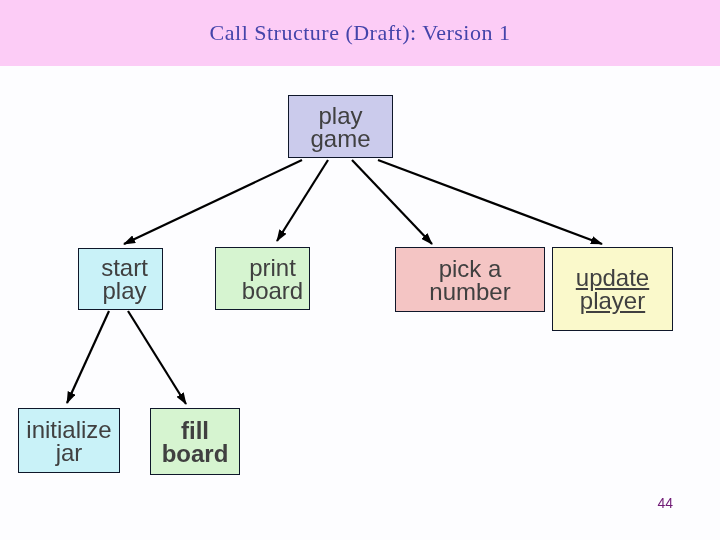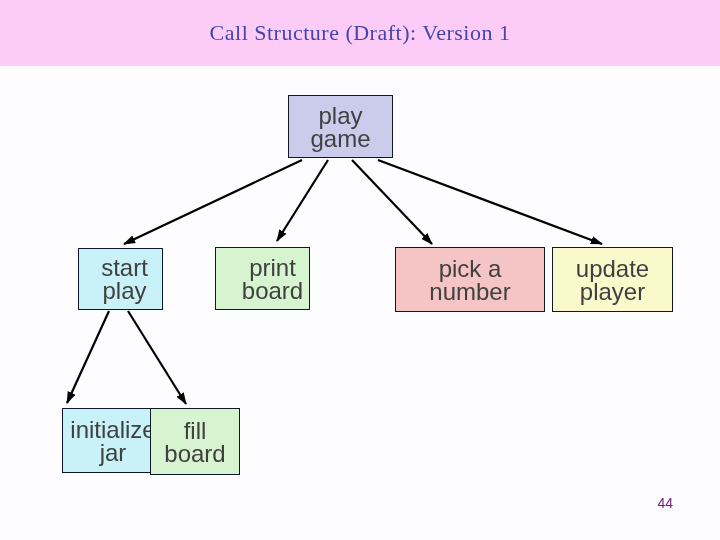--- a/index.html
+++ b/index.html
@@ -32,23 +32,23 @@
     text-align:center;
     font-size:24px;line-height:23px;
     color:#404040;
     white-space:pre-line;
   }
   
   .n-play-game     {left:288px;top:29px; width:105px;height:63px;}
   .n-start-play    {left:78px; top:182px;width:85px; height:62px;padding-left:8px;}
   .n-print-board   {left:215px;top:181px;width:95px; height:63px;}
   .n-pick-a-number {left:363px;top:181px;width:150px;height:65px;margin-left:32px;}
-  .n-update-player {left:552px;top:181px;width:121px;height:65px;}
-  .n-initialize-jar{left:18px; top:342px;width:102px;height:65px;margin-left:44px;}
-  .n-fill-board    {left:150px;top:342px;width:90px; height:67px;}
+  .n-update-player {left:552px;top:181px;width:121px;height:84px;text-decoration:underline;}
+  .n-initialize-jar{left:18px; top:342px;width:102px;height:65px;}
+  .n-fill-board    {left:150px;top:342px;width:90px; height:67px;font-weight:bold;}
   .page-number{
     position:absolute;
     right:47px;top:429px;
     font-size:14px;color:#701a75;
   }
 </style>
 </head>
 <body>
 
 <div class="slide">

